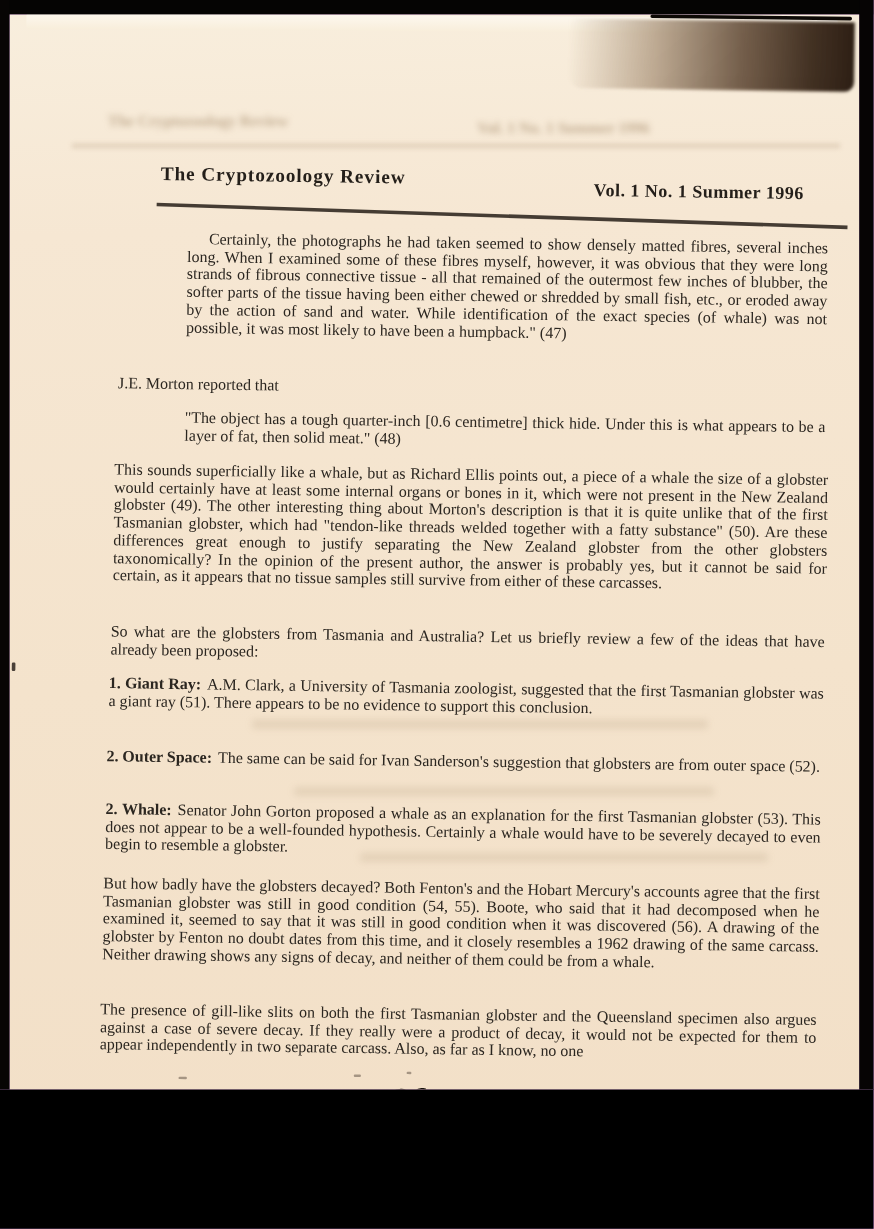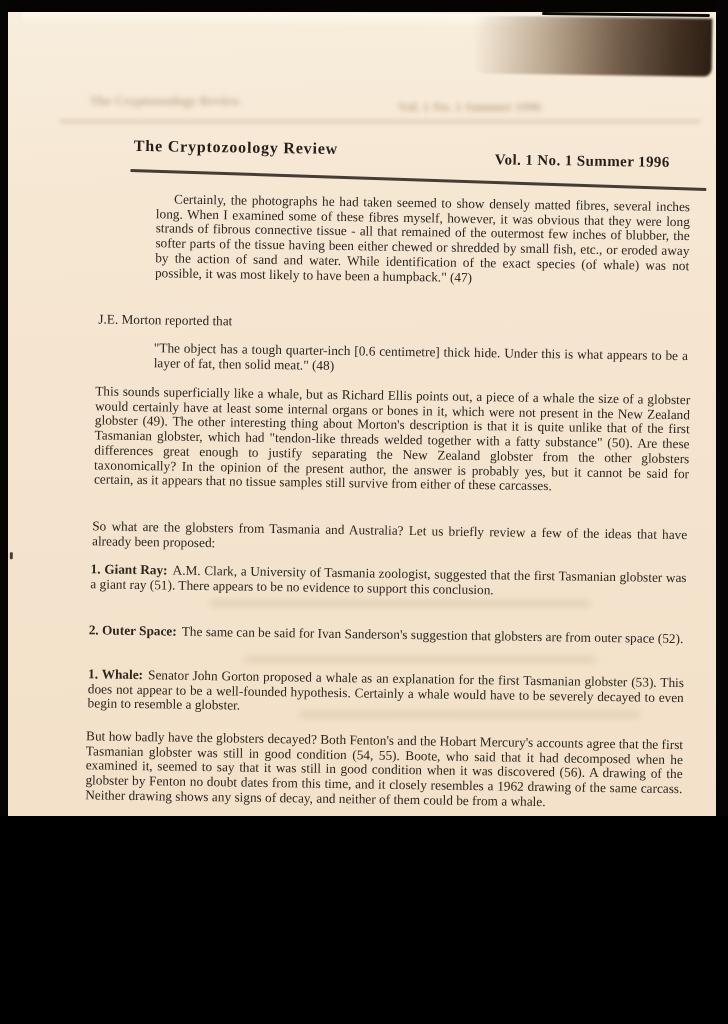--- a/index.html
+++ b/index.html
@@ -1,17 +1,17 @@
 <!DOCTYPE html>
 <html><head>
 <meta charset="utf-8">
 <style>
   html,body{margin:0;padding:0;background:#000;}
   #stage{
-    position:relative;width:728px;height:816px;overflow:hidden;
+    position:relative;width:728px;height:908px;overflow:hidden;
     background:#f0abfc;
     font-family:"Liberation Serif", serif;
   }
   
   .paper{
     position:absolute;left:8px;top:12px;width:708px;height:1004px;
     background:linear-gradient(178deg,#f8eedd 0%,#f6e7d3 18%,#f4e3cc 55%,#f2dfc7 100%);
   }
   .top-sliver{
     position:absolute;left:22px;top:13px;width:676px;height:13px;
@@ -87,21 +87,21 @@
 
     <div class="blk" style="left:97px;top:562px;width:596px;">
       <span class="lead">1.  Giant Ray:</span><span>A.M. Clark, a University of Tasmania zoologist, suggested that the first Tasmanian globster was a giant ray (51).  There appears to be no evidence to support this conclusion.</span>
     </div>
 
     <div class="blk" style="left:96px;top:623px;width:596px;">
       <span class="lead">2.  Outer Space:</span><span>The same can be said for Ivan Sanderson's suggestion that globsters are from outer space (52).</span>
     </div>
 
     <div class="blk" style="left:96px;top:667px;width:596px;">
-      <span class="lead">1.  Whale:</span><span>Senator John Gorton proposed a whale as an explanation for the first Tasmanian globster (53).  This does not appear to be a well-founded hypothesis. Certainly a whale would have to be severely decayed to even begin to resemble a globster.</span>
+      <span class="lead">2.  Whale:</span><span>Senator John Gorton proposed a whale as an explanation for the first Tasmanian globster (53).  This does not appear to be a well-founded hypothesis. Certainly a whale would have to be severely decayed to even begin to resemble a globster.</span>
     </div>
 
     <div class="blk" style="left:95px;top:729px;width:597px;">But how badly have the globsters decayed?  Both Fenton's and the Hobart Mercury's accounts agree that the first Tasmanian globster was still in good condition (54, 55).  Boote, who said that it had decomposed when he examined it, seemed to say that it was still in good condition when it was discovered (56).  A drawing of the globster by Fenton no doubt dates from this time, and it closely resembles a 1962 drawing of the same carcass.  Neither drawing shows any signs of decay, and neither of them could be from a whale.</div>
 
     <div class="blk" style="left:94px;top:834px;width:597px;">The presence of gill-like slits on both the first Tasmanian globster and the Queensland specimen also argues against a case of severe decay.  If they really were a product of decay, it would not be expected for them to appear independently in two separate carcass.  Also, as far as I know, no one</div>
 
     <div class="pgnum">26</div>
     <div class="stray">&gt;</div>
 
     <div class="tickmark"></div>

